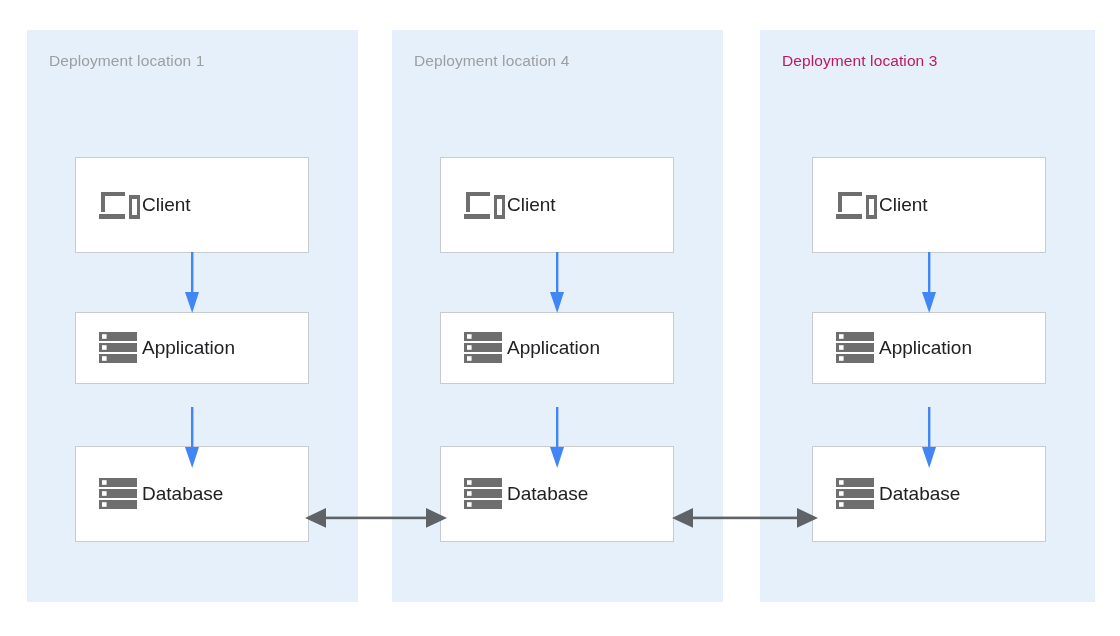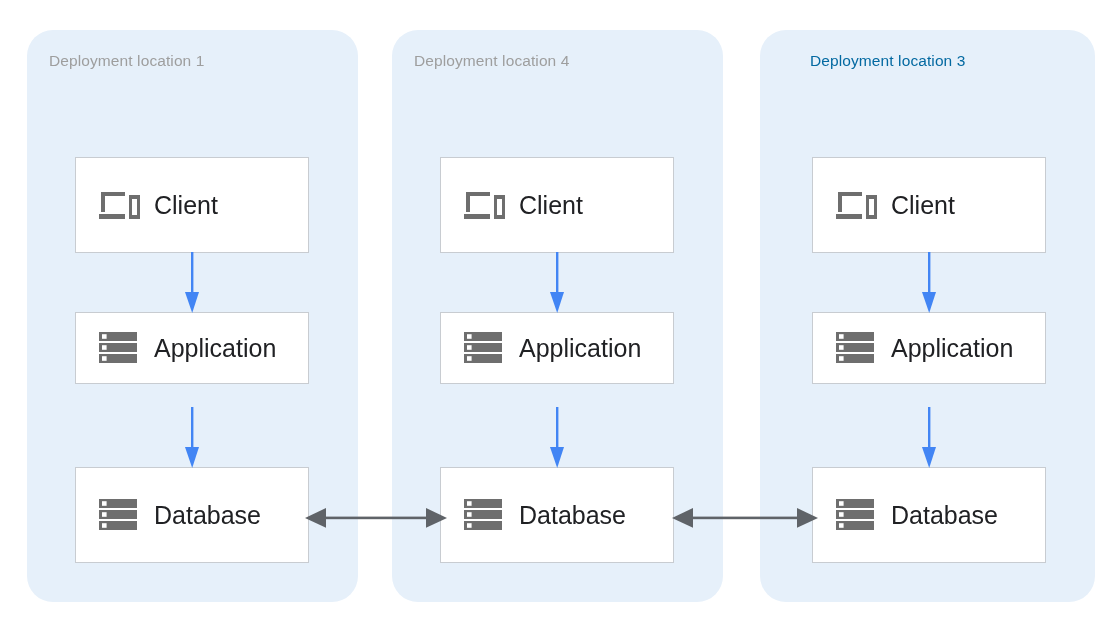--- a/index.html
+++ b/index.html
@@ -20,21 +20,20 @@
     width: 1120px;
     height: 636px;
     background: #ffffff;
   }
 
   .panel {
     position: absolute;
     top: 30px;
     height: 572px;
     background: #e6f0fa;
-    border-radius: 26px;
   }
   .panel.p0 { left: 27px;  width: 331px; }
   .panel.p1 { left: 392px; width: 331px; }
   .panel.p2 { left: 760px; width: 335px; }
 
   .panel-label {
     position: absolute;
     left: 22px;
     top: 22px;
     font-size: 15.5px;
@@ -54,30 +53,30 @@
   }
   .node .node-icon {
     flex: 0 0 auto;
     width: 44px;
     height: 40px;
     display: flex;
     align-items: center;
     justify-content: flex-start;
   }
   .node .node-label {
-    font-size: 25px;
+    font-size: 19px;
     color: #202124;
-    margin-left: 12px;
+    margin-left: 0;
     white-space: nowrap;
   }
 
   
   .node.r0 { top: 127px; height: 96px; }
   .node.r1 { top: 282px; height: 72px; }
-  .node.r2 { top: 437px; height: 96px; }
+  .node.r2 { top: 416px; height: 96px; }
 
   
   .panel.p0 .node { left: 48px;  width: 234px; }
   .panel.p1 .node { left: 48px;  width: 234px; }
   .panel.p2 .node { left: 52px;  width: 234px; }
 
   
   .varrow {
     position: absolute;
     width: 22px;
@@ -191,21 +190,21 @@
       <div class="varrow a0"><svg viewBox="0 0 22 62" width="22" height="62">
           <rect x="10" y="0" width="2.4" height="44" fill="#4285f4"></rect>
           <path d="M4 40 L18 40 L11.2 61 Z" fill="#4285f4"></path>
         </svg></div>
       <div class="varrow a1"><svg viewBox="0 0 22 62" width="22" height="62">
           <rect x="10" y="0" width="2.4" height="44" fill="#4285f4"></rect>
           <path d="M4 40 L18 40 L11.2 61 Z" fill="#4285f4"></path>
         </svg></div>
     </div>
     <div class="panel p2" style="background: rgb(230, 240, 250);">
-      <div class="panel-label" style="color: #0369a1; margin-left: 28px;">Deployment location 3</div>
+      <div class="panel-label" style="color: #be185d;">Deployment location 3</div>
       <div class="node r0" style="background: rgb(255, 255, 255); border-color: rgb(200, 204, 209);">
         <span class="node-icon">
           <svg viewBox="0 0 44 38" width="44" height="38">
             <path d="M3 6 h24 v4 H7 v16 H3 Z" fill="#6e6e6e"></path>
             <path d="M1 28 h26 v5 H1 Z" fill="#6e6e6e"></path>
             <path d="M31 9 h11 v24 h-11 Z M34 13 h5 v16 h-5 Z" fill="#6e6e6e" fill-rule="evenodd"></path>
           </svg>
         </span>
         <span class="node-label" style="color: rgb(32, 33, 36);">Client</span>
       </div>

